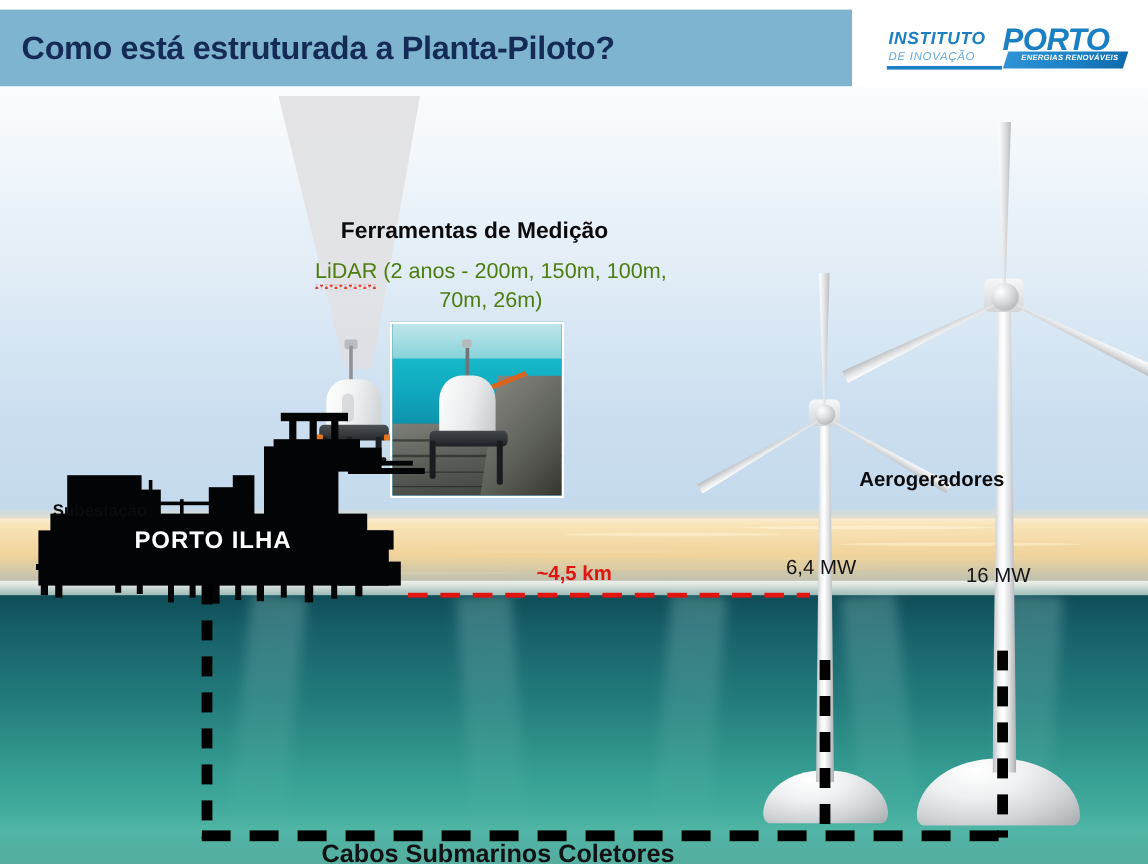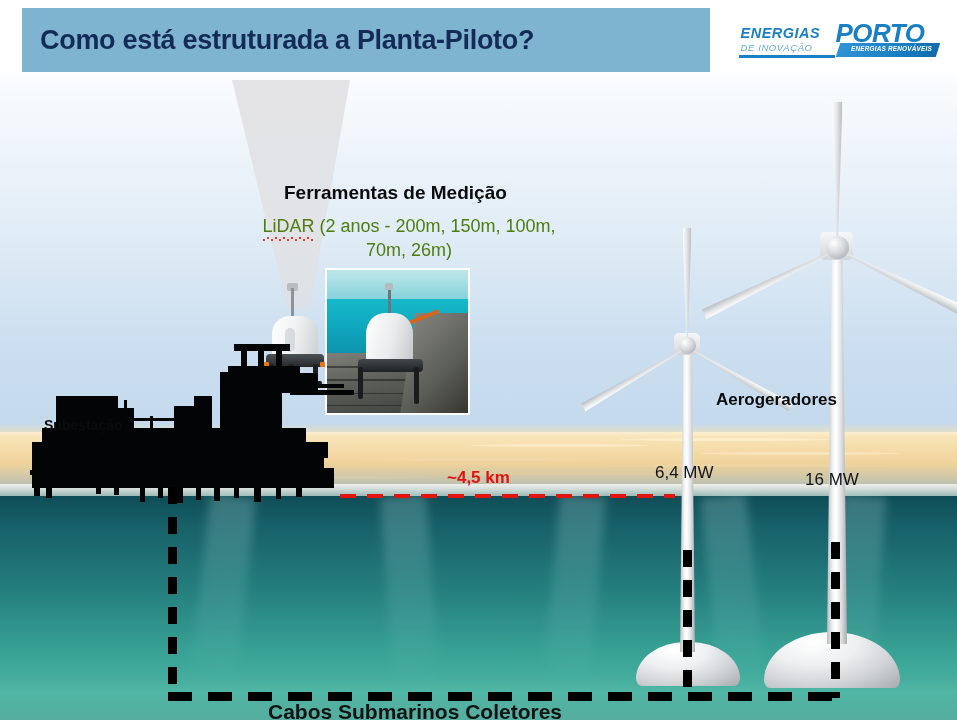--- a/index.html
+++ b/index.html
@@ -2,21 +2,21 @@
 <html><head>
 <meta charset="utf-8">
 <style>
   html,body{margin:0;padding:0;background:#fff;}
   body{width:957px;height:720px;overflow:hidden;font-family:"Liberation Sans",sans-serif;}
   #stage{position:relative;width:957px;height:720px;overflow:hidden;background:#ffffff;}
 
   
   #header-band{
     position:absolute;left:0;top:8px;width:710px;height:64px;
-    background:#7fb4d0;display:flex;align-items:center;margin-left:22px;
+    background:#7fb4d0;display:flex;align-items:center;
   }
   #header-title{
     margin-left:18px;color:#152b57;font-size:27px;font-weight:bold;
     letter-spacing:-0.3px;white-space:nowrap;
   }
   #logo-box{
     position:absolute;left:710px;top:8px;width:247px;height:64px;background:#ffffff;
     display:flex;align-items:center;justify-content:center;
   }
   #logo-inner{position:relative;width:212px;height:46px;}
@@ -197,21 +197,21 @@
 <body>
 
 <div id="stage">
 
   <div id="header-band">
     <div id="header-title">Como está estruturada a Planta-Piloto?</div>
   </div>
 
   <div id="logo-box">
     <div id="logo-inner">
-      <div id="logo-instituto">ENERGIAS</div>
+      <div id="logo-instituto">INSTITUTO</div>
       <div id="logo-senai">PORTO</div>
       <div id="logo-inovacao">DE INOVAÇÃO</div>
       <div id="logo-underline"></div>
       <div id="logo-ribbon"></div>
       <div id="logo-ribbon-text">ENERGIAS RENOVÁVEIS</div>
     </div>
   </div>
 
   <div id="scene">
 
@@ -307,20 +307,21 @@
       <div class="pl" style="left:148px;top:134px;width:7px;height:19px;"></div>
       <div class="pl" style="left:168px;top:134px;width:5px;height:16px;"></div>
       <div class="pl" style="left:186px;top:134px;width:6px;height:17px;"></div>
       <div class="pl" style="left:206px;top:134px;width:5px;height:14px;"></div>
       <div class="pl" style="left:226px;top:134px;width:7px;height:18px;"></div>
       <div class="pl" style="left:248px;top:134px;width:5px;height:15px;"></div>
       <div class="pl" style="left:268px;top:134px;width:6px;height:13px;"></div>
       <div class="pl" style="left:68px;top:132px;width:5px;height:12px;"></div>
       <div class="pl" style="left:86px;top:132px;width:5px;height:13px;"></div>
     </div>
+    <div id="porto-ilha-label">PORTO ILHA</div>
 
     <div>
       <div class="foundation" style="left:636px;top:570px;width:104px;height:44px;"></div>
       <div class="tower" style="left:680px;top:268px;width:15px;height:312px;
                   clip-path:polygon(22% 0%,78% 0%,100% 100%,0% 100%);"></div>
       <div class="nacelle" style="left:674px;top:261px;width:26px;height:22px;"></div>
       <div class="blade" style="left:687px;top:271px;width:120px;height:9px;transform:rotate(-90deg);
                   clip-path:polygon(0% 44%,100% 0%,100% 100%,0% 56%);"></div>
       <div class="blade" style="left:687px;top:271px;width:120px;height:9px;transform:rotate(30deg);
                   clip-path:polygon(0% 44%,100% 0%,100% 100%,0% 56%);"></div>

